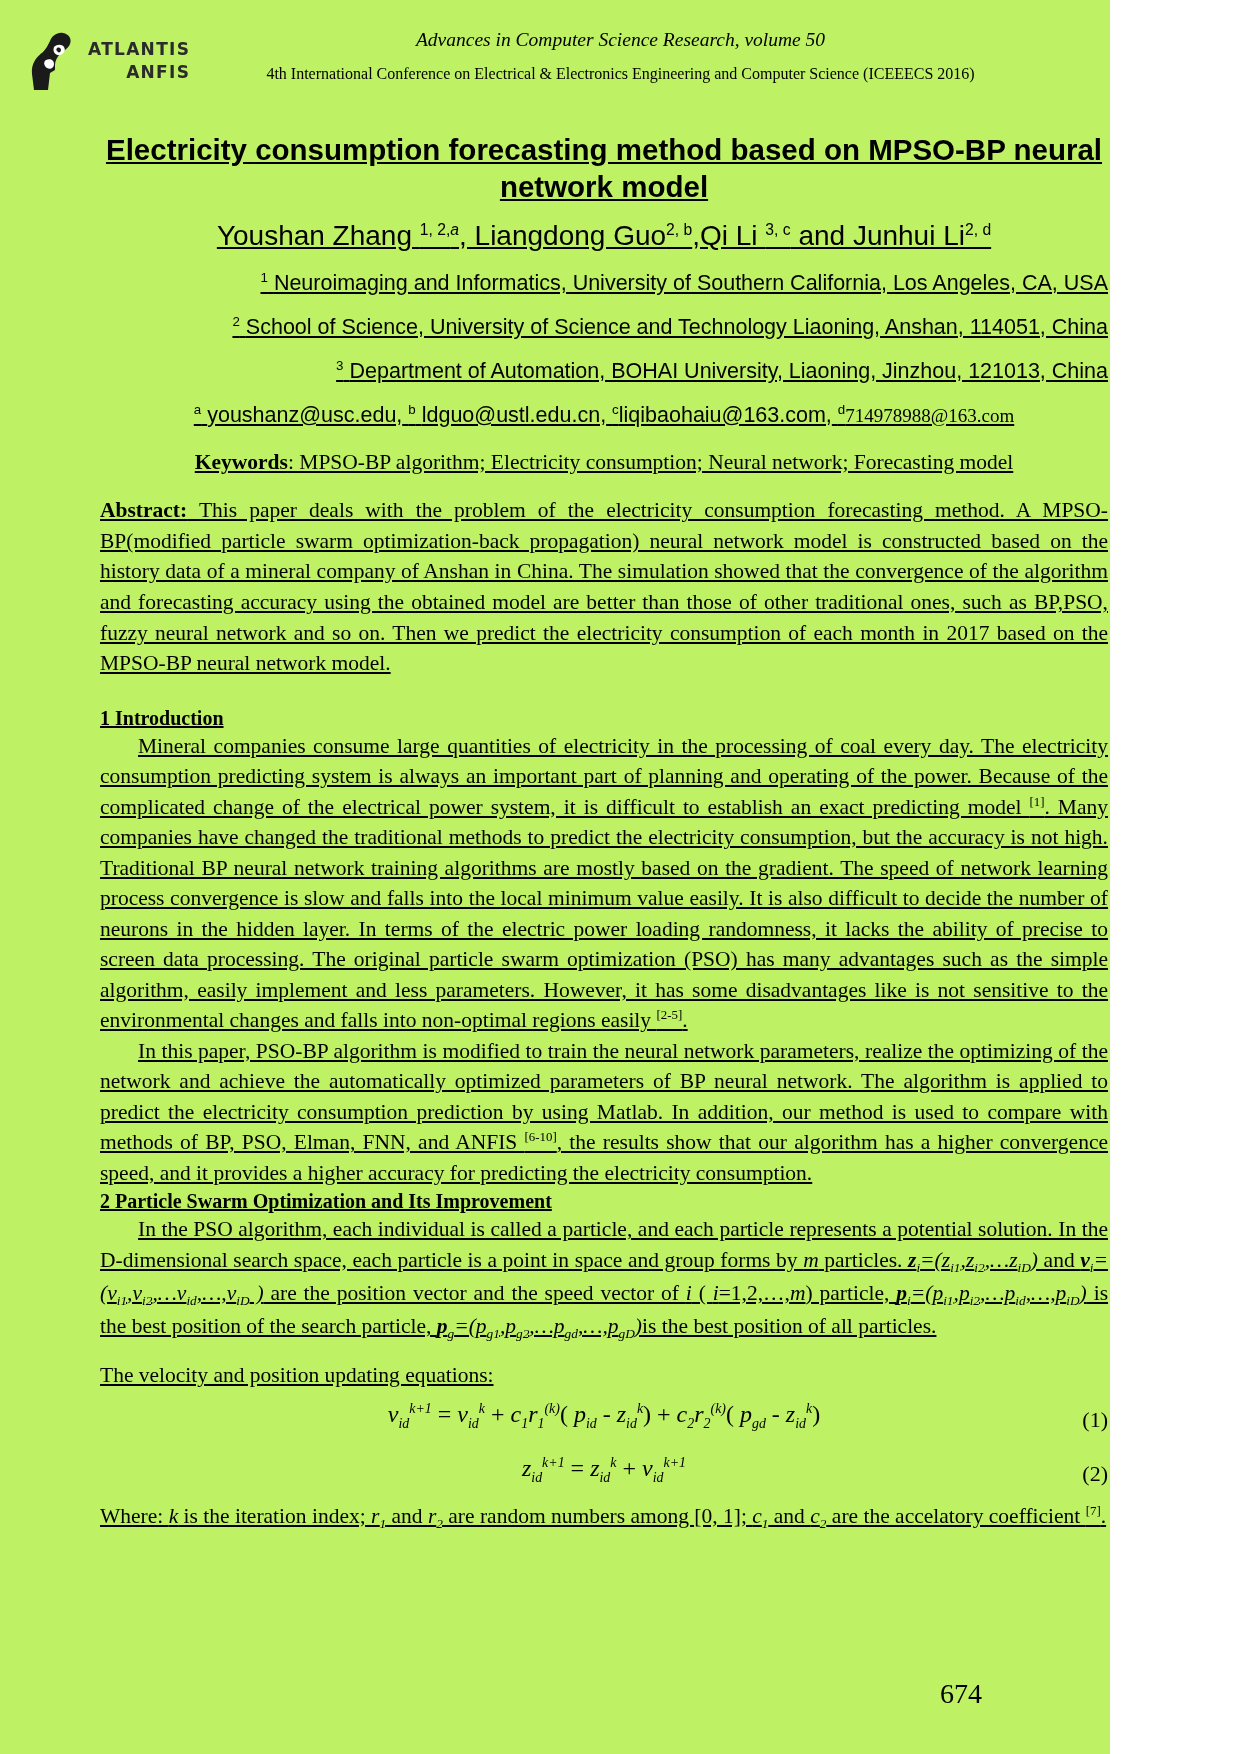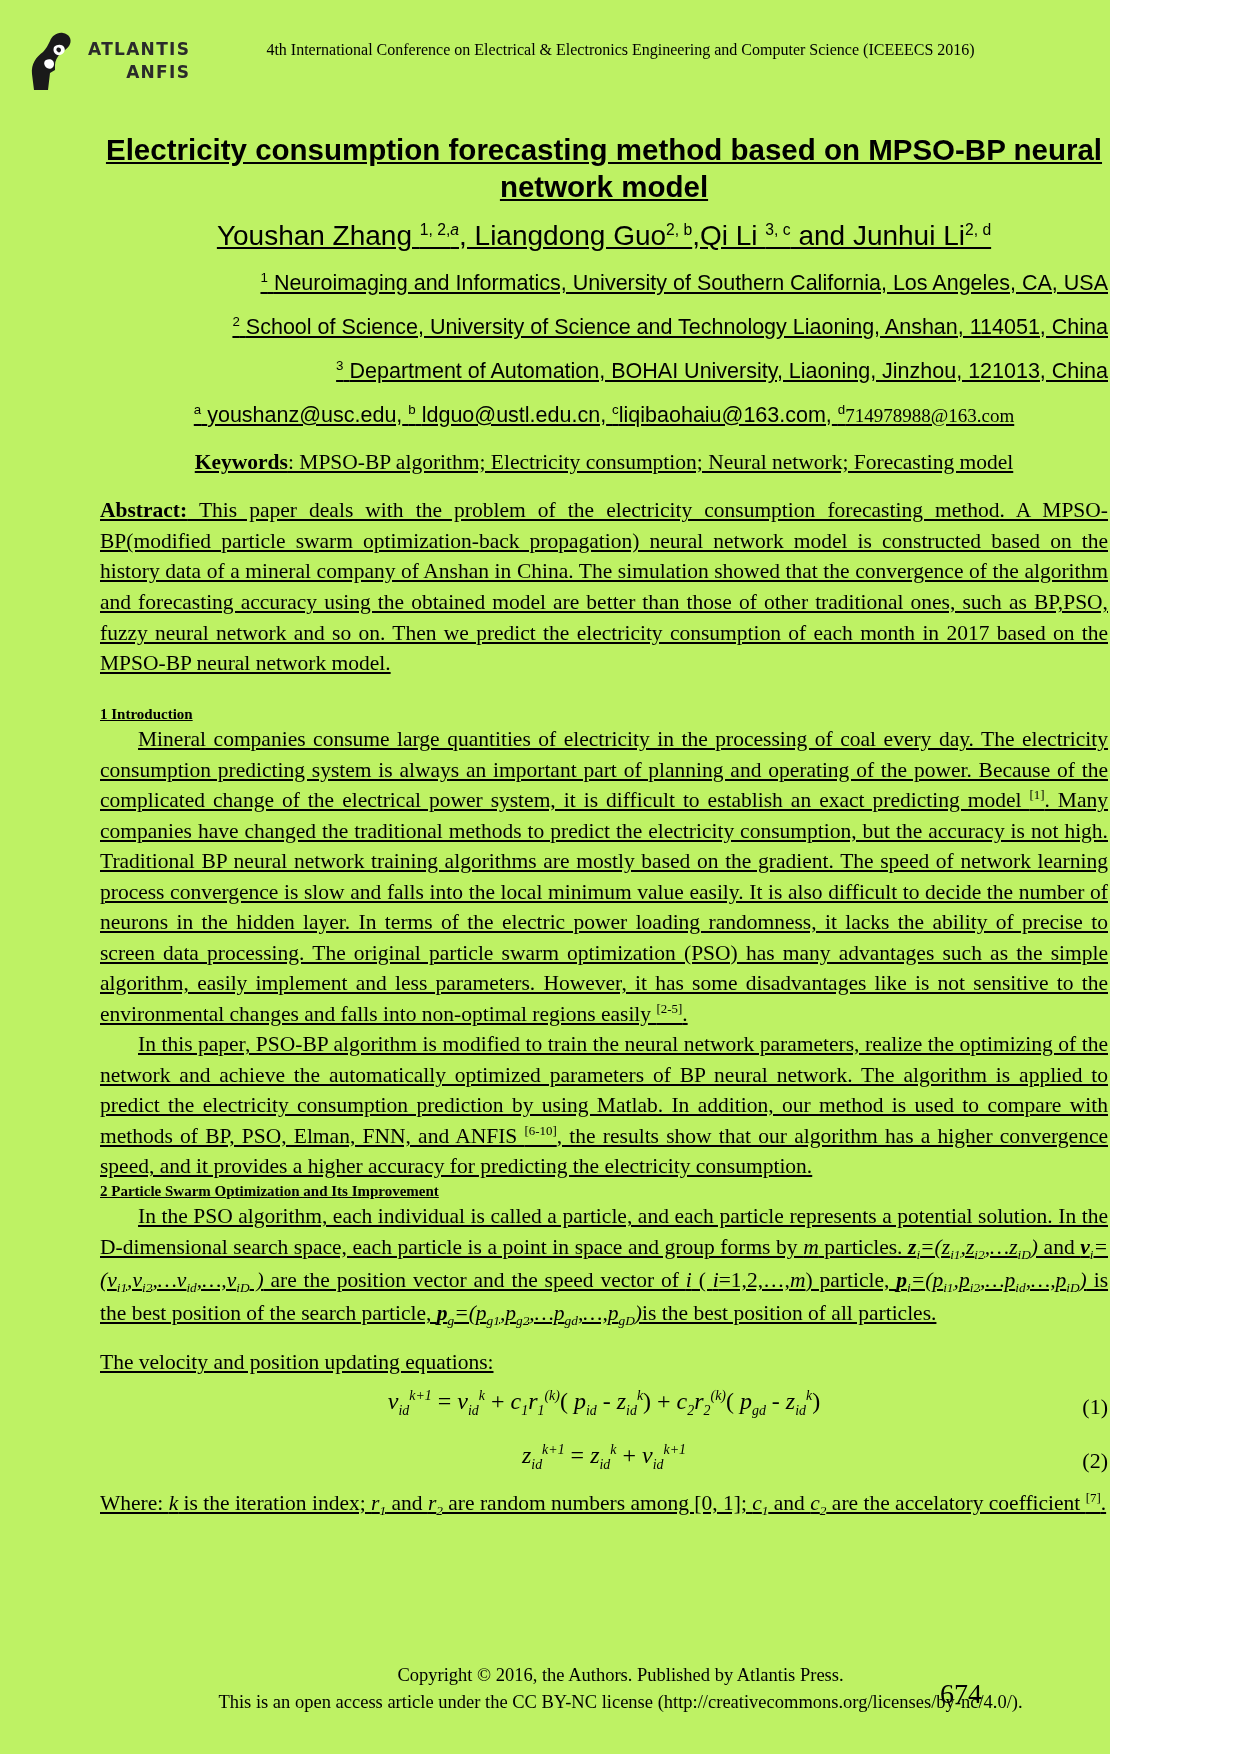--- a/index.html
+++ b/index.html
@@ -126,21 +126,21 @@
 
   .abstract {
     font-size: 21.5px;
     line-height: 1.42;
     text-align: justify;
     margin-top: 20px;
   }
   .abstract b { font-weight: bold; }
 
   .h1 {
-    font-size: 15px;
+    font-size: 20px;
     font-weight: bold;
     line-height: 1.3;
     margin-top: 26px;
   }
   .h2 {
     font-size: 21.5px;
     font-weight: bold;
     line-height: 1.3;
     margin-top: 3px;
     text-indent: 36px;
@@ -226,20 +226,21 @@
           <path d="M22 30 C26 28 30 30 30 34 C30 38 26 40 23 38 C20 36 19 32 22 30 Z" fill="#ffffff"></path>
         </svg>
       </span>
       <span class="logo-wordmark">
         <div>ATLANTIS</div>
         <div>ANFIS</div>
       </span>
     </div>
 
     <div class="header-lines">
+      <div class="header-series">Advances in Computer Science Research, volume 50</div>
       <div class="header-conf">4th International Conference on Electrical &amp; Electronics Engineering and Computer Science (ICEEECS 2016)</div>
     </div>
   </div>
 
   <div class="col" style="top:132px;">
 
     <h1 class="title">Electricity consumption forecasting method based on MPSO-BP neural network model</h1>
 
     <div class="authors">Youshan Zhang <sup>1, 2,<span class="ital">a</span></sup>, Liangdong Guo<sup>2, b</sup>,Qi Li <sup>3, c</sup> and Junhui Li<sup>2, d</sup></div>
 
@@ -279,19 +280,15 @@
       <div class="eq-body">
         z<sub>id</sub><sup class="supn">k+1</sup> <span class="op">=</span> z<sub>id</sub><sup class="supn">k</sup> <span class="op">+</span> v<sub>id</sub><sup class="supn">k+1</sup>
       </div>
       <div class="eq-num">(2)</div>
     </div>
 
     <div class="para" style="margin-top:6px;"><span>Where: </span><i>k</i><span> is the iteration index; </span><i>r</i><sub><i>1</i></sub><span> and </span><i>r</i><sub><i>2</i></sub><span> are random numbers among [0, 1]; </span><i>c</i><sub><i>1</i></sub><span> and </span><i>c</i><sub><i>2</i></sub><span> are the accelatory coefficient </span><sup>[7]</sup><span>.</span></div>
 
   </div>
 
-  <div class="footer">
-    <div>Copyright © 2016, the Authors. Published by Atlantis Press.</div>
-    <div>This is an open access article under the CC BY-NC license (http://creativecommons.org/licenses/by-nc/4.0/).</div>
-  </div>
   <div class="pageno">674</div>
 
 </div>
 
 </body></html>

